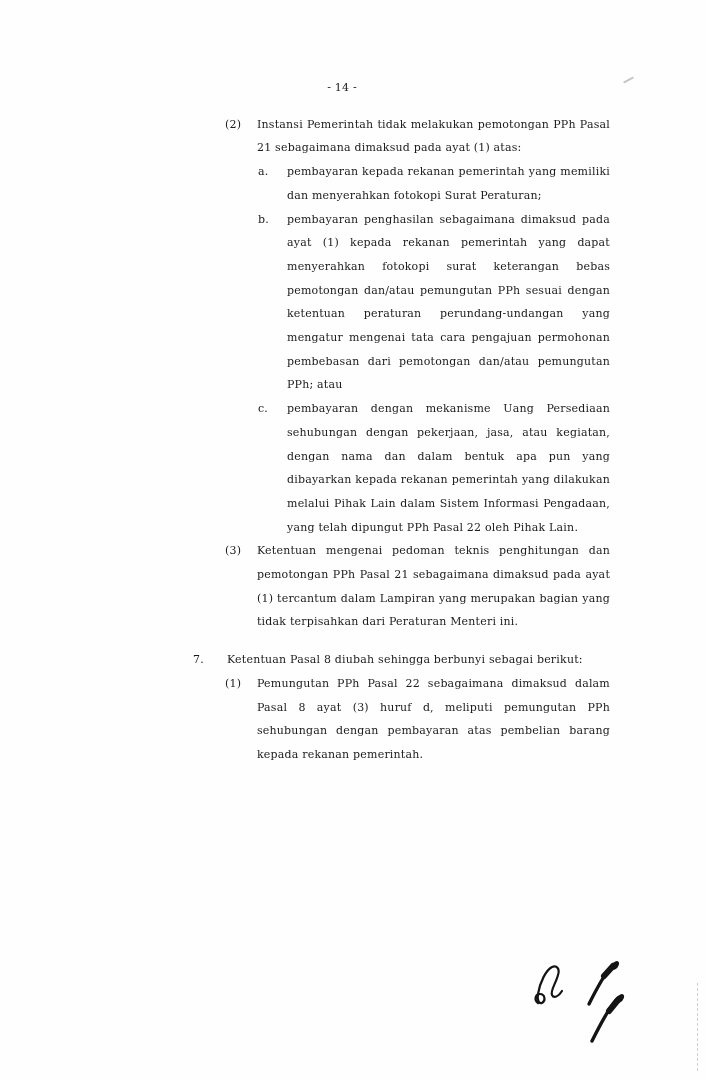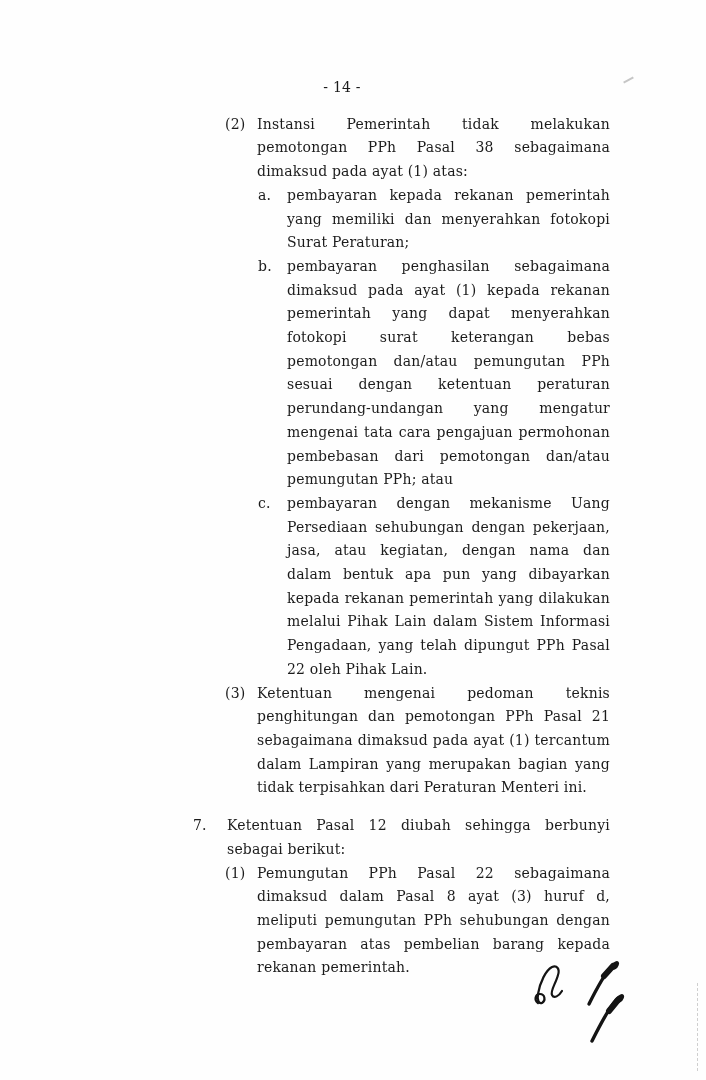--- a/index.html
+++ b/index.html
@@ -3,21 +3,21 @@
 <meta charset="utf-8">
 <style>
   html, body { margin: 0; padding: 0; background: #ffffff; }
   .page {
     position: relative;
     width: 706px;
     height: 1080px;
     background: #fefefe;
     font-family: "DejaVu Serif", "Liberation Serif", serif;
     color: #1b1b1b;
-    font-size: 14px;
+    font-size: 11px;
     line-height: 23.7px;
     letter-spacing: 0.2px;
     overflow: hidden;
   }
   .page-number {
     padding-top: 76px;
     margin-bottom: 13px;
     text-align: center;
     padding-right: 22px;
   }
@@ -68,21 +68,21 @@
 </style>
 </head>
 <body>
 
 <div class="page">
 
   <div class="page-number">- 14 -</div>
 
   <div class="block ayat">
     <span class="marker">(2)</span>
-    <div class="body">Instansi Pemerintah tidak melakukan pemotongan PPh Pasal 38 sebagaimana dimaksud pada ayat (1) atas:</div>
+    <div class="body">Instansi Pemerintah tidak melakukan pemotongan PPh Pasal 21 sebagaimana dimaksud pada ayat (1) atas:</div>
   </div>
 
   <div class="block letter">
     <span class="marker">a.</span>
     <div class="body">pembayaran kepada rekanan pemerintah yang memiliki dan menyerahkan fotokopi Surat Peraturan;</div>
   </div>
 
   <div class="block letter">
     <span class="marker">b.</span>
     <div class="body">pembayaran penghasilan sebagaimana dimaksud pada ayat (1) kepada rekanan pemerintah yang dapat menyerahkan fotokopi surat keterangan bebas pemotongan dan/atau pemungutan PPh sesuai dengan ketentuan peraturan perundang-undangan yang mengatur mengenai tata cara pengajuan permohonan pembebasan dari pemotongan dan/atau pemungutan PPh; atau</div>
@@ -93,21 +93,21 @@
     <div class="body">pembayaran dengan mekanisme Uang Persediaan sehubungan dengan pekerjaan, jasa, atau kegiatan, dengan nama dan dalam bentuk apa pun yang dibayarkan kepada rekanan pemerintah yang dilakukan melalui Pihak Lain dalam Sistem Informasi Pengadaan, yang telah dipungut PPh Pasal 22 oleh Pihak Lain.</div>
   </div>
 
   <div class="block ayat">
     <span class="marker">(3)</span>
     <div class="body">Ketentuan mengenai pedoman teknis penghitungan dan pemotongan PPh Pasal 21 sebagaimana dimaksud pada ayat (1) tercantum dalam Lampiran yang merupakan bagian yang tidak terpisahkan dari Peraturan Menteri ini.</div>
   </div>
 
   <div class="block item-num">
     <span class="marker">7.</span>
-    <div class="body">Ketentuan Pasal 12 diubah sehingga berbunyi sebagai berikut:</div>
+    <div class="body">Ketentuan Pasal 8 diubah sehingga berbunyi sebagai berikut:</div>
   </div>
 
 
   <div class="block ayat">
     <span class="marker">(1)</span>
     <div class="body">Pemungutan PPh Pasal 22 sebagaimana dimaksud dalam Pasal 8 ayat (3) huruf d, meliputi pemungutan PPh sehubungan dengan pembayaran atas pembelian barang kepada rekanan pemerintah.</div>
   </div>
 
   <svg class="signature" viewBox="500 945 190 120" xmlns="http://www.w3.org/2000/svg">
 

